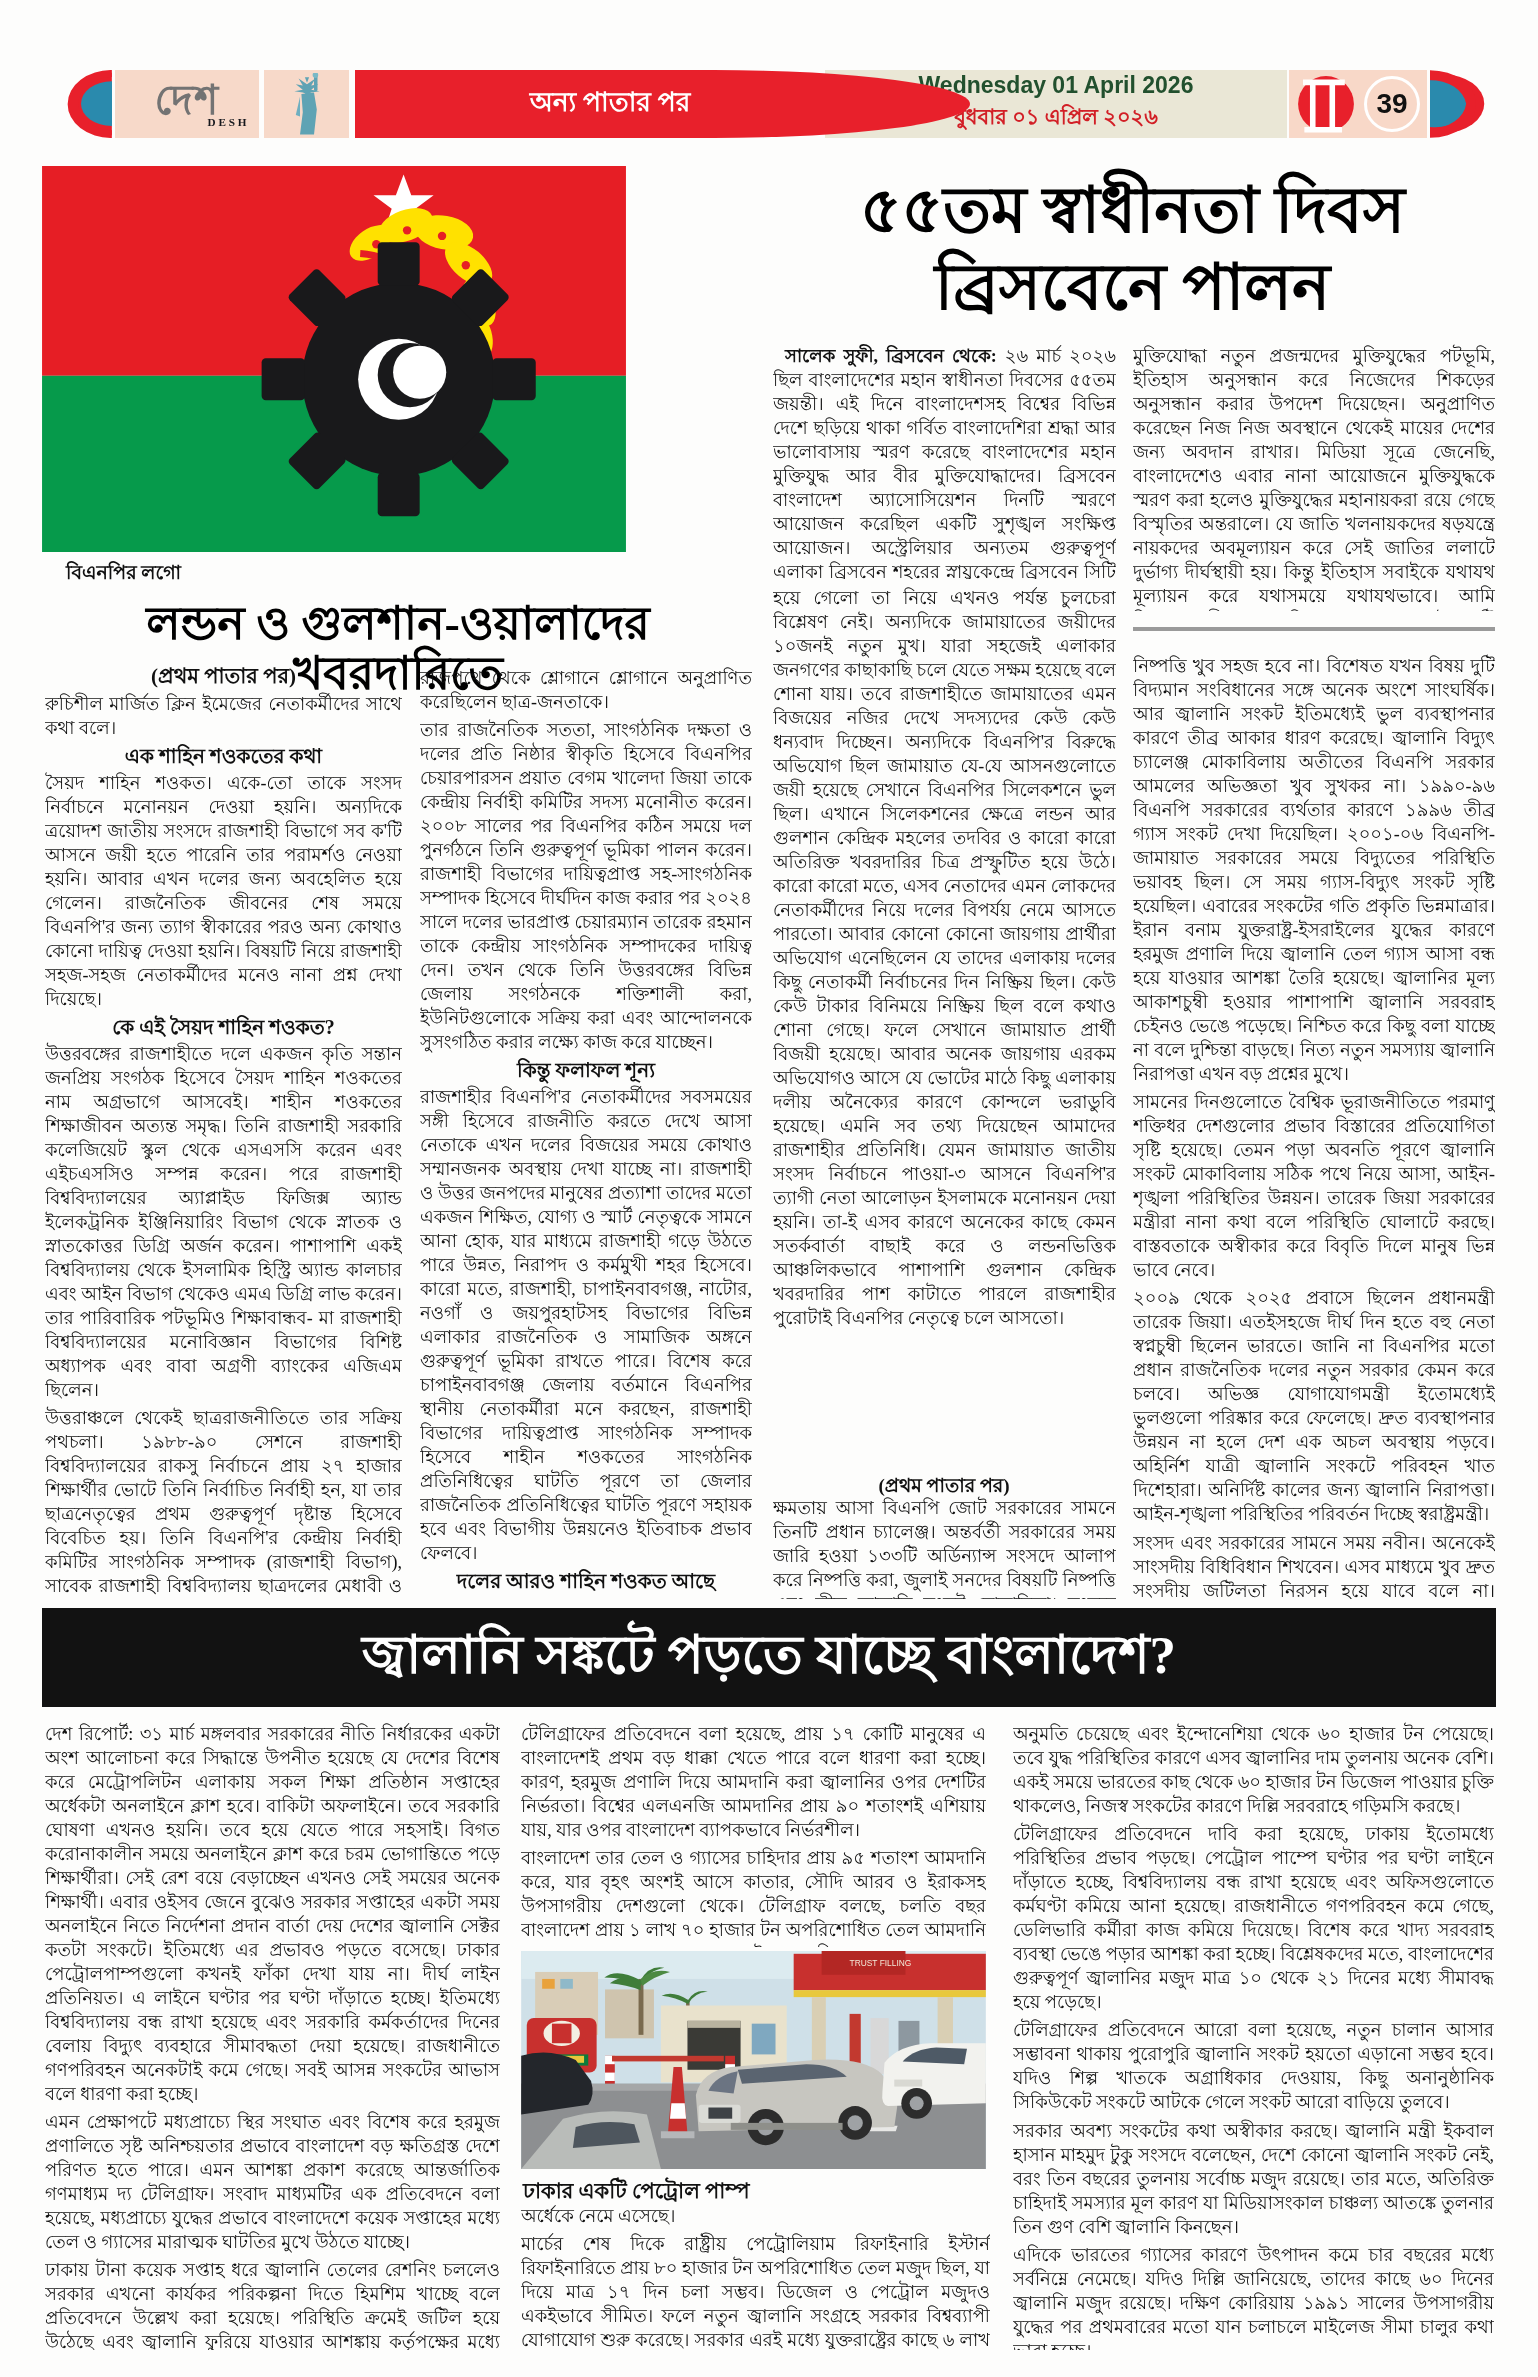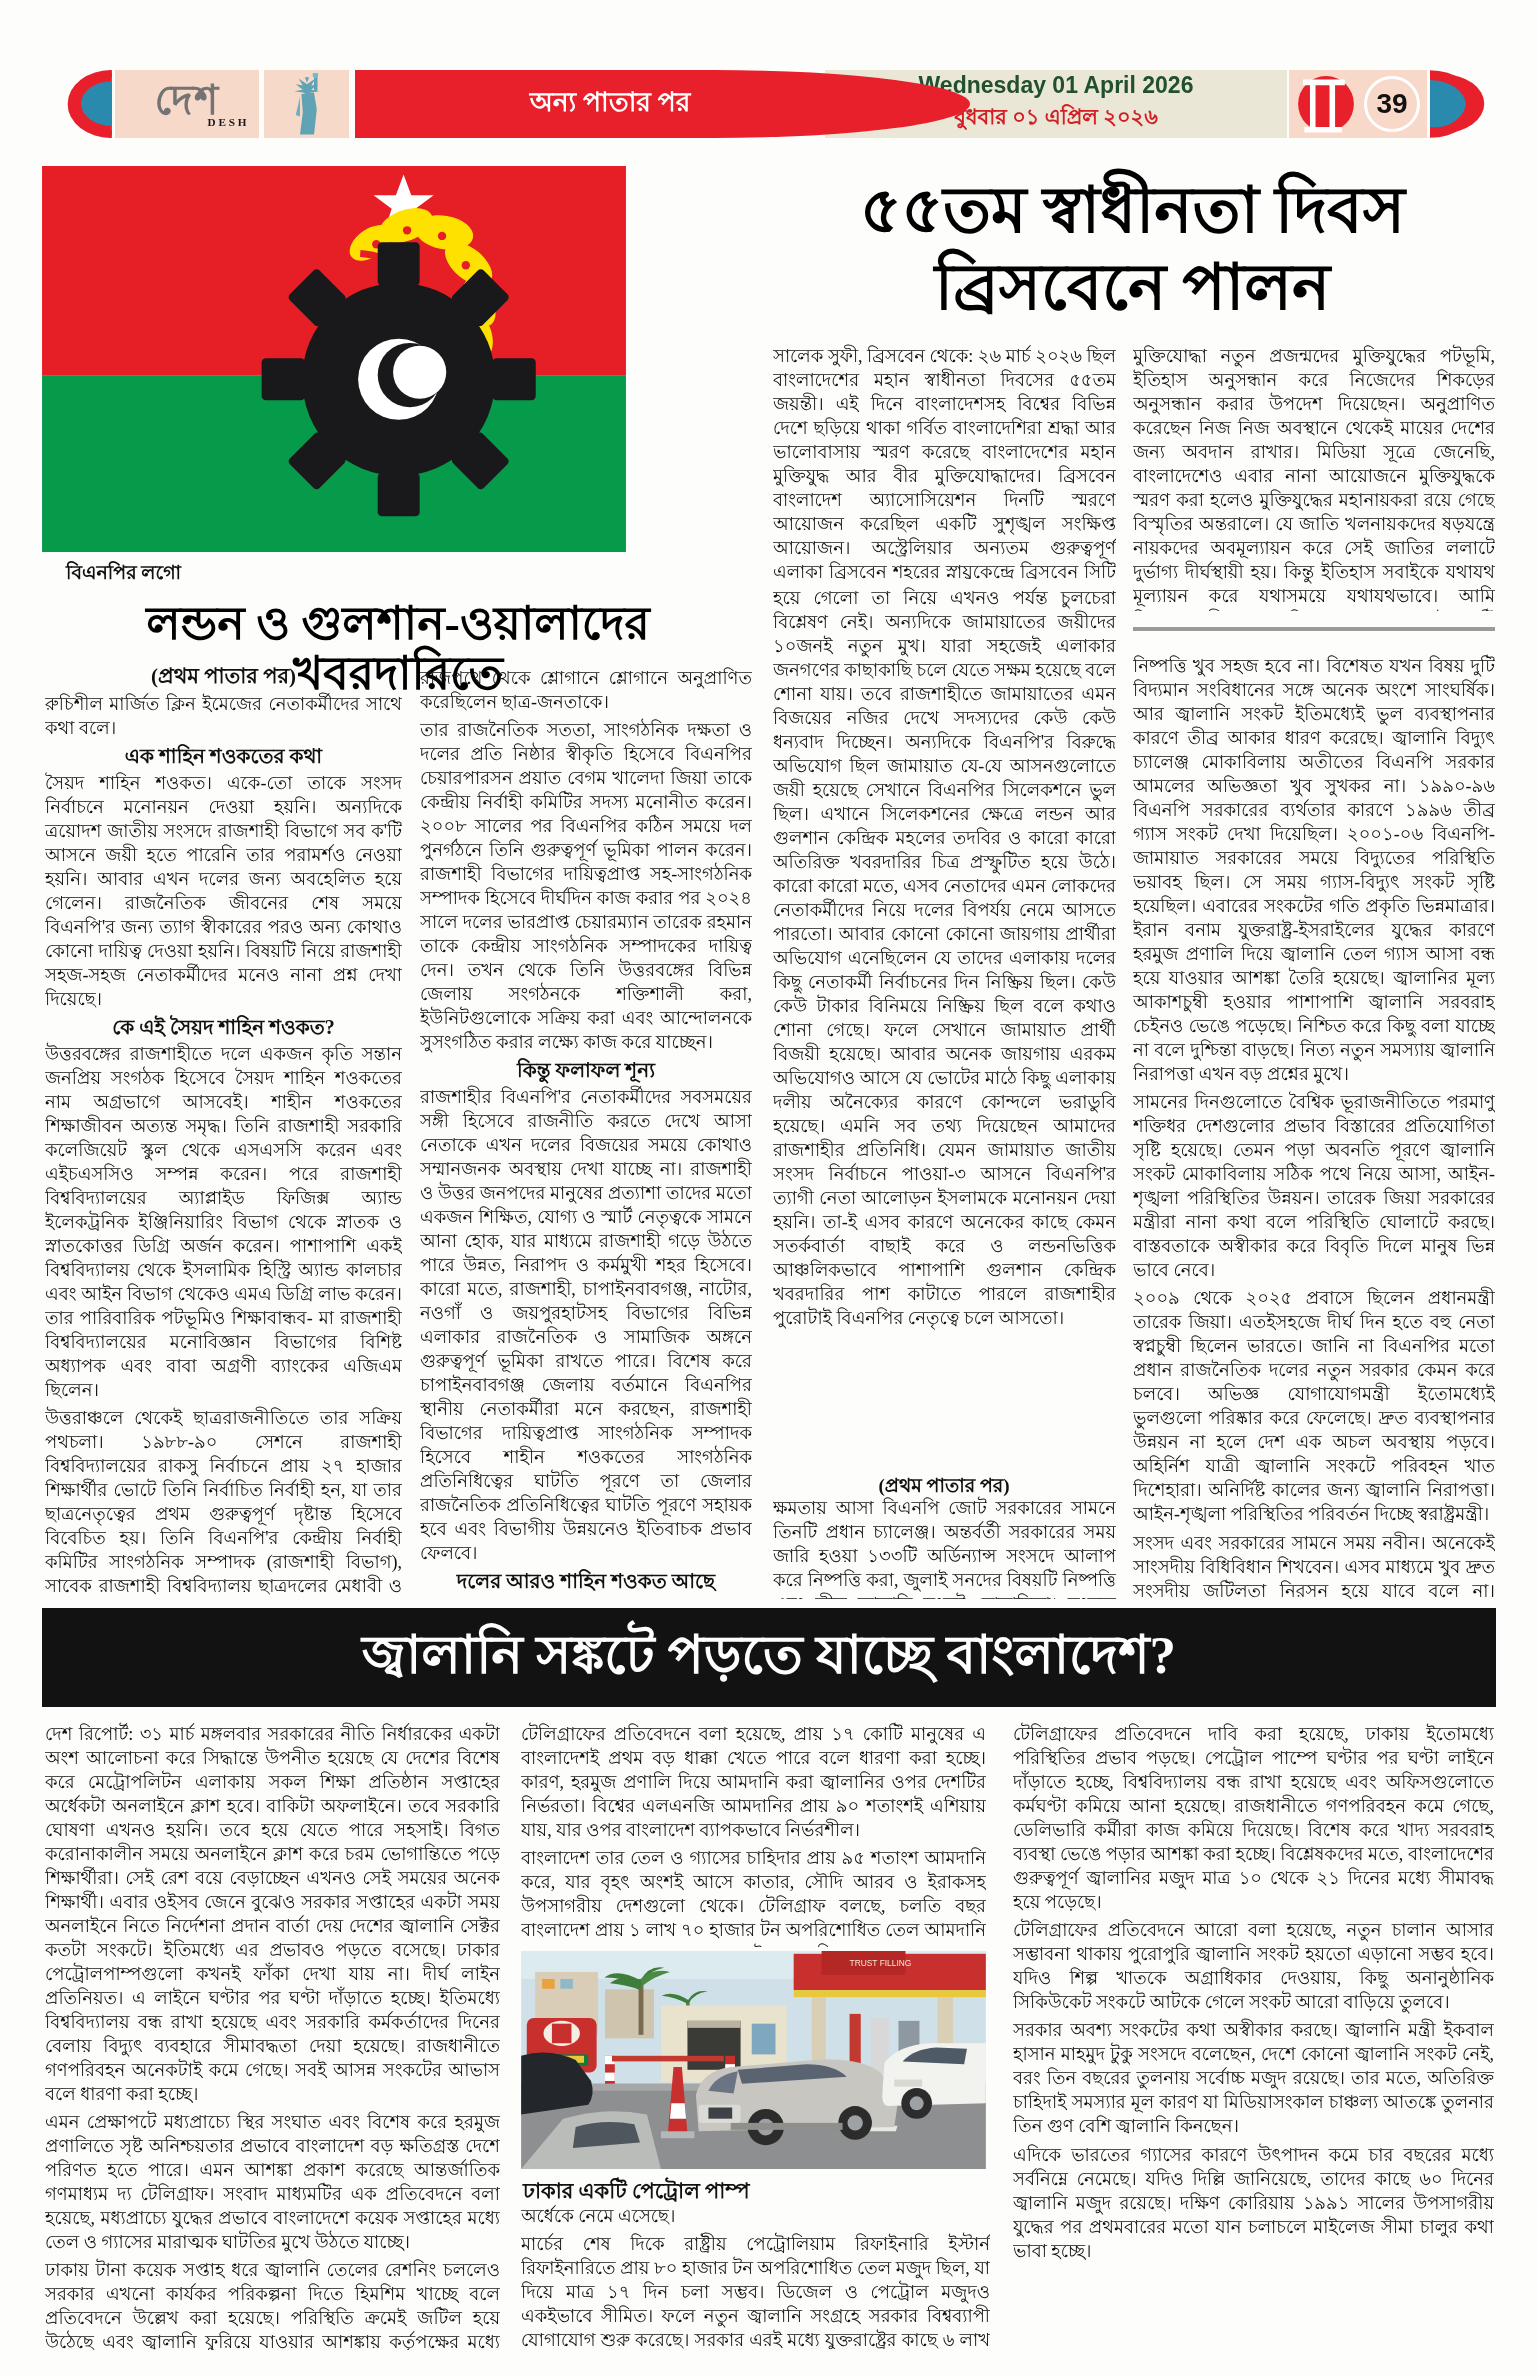--- a/index.html
+++ b/index.html
@@ -22,21 +22,21 @@
   .pageno-wrap{display:flex;align-items:center;justify-content:space-between;padding:0 7px;box-sizing:border-box;}
   .pageno-circle{width:50px;height:50px;border:3.5px solid #ffffff;border-radius:50%;background:transparent;
                  display:flex;align-items:center;justify-content:center;font-weight:900;font-size:28px;color:#111;
                  font-family:"Liberation Sans",sans-serif;}
   
   .headline{font-weight:900;color:#000000;text-align:center;line-height:1.08;}
   .cont-note{font-weight:700;text-align:center;font-size:21px;}
   .subhead{font-weight:700;text-align:center;font-size:20px;margin:2.8px 0;}
   .para{margin:0 0 4.2px 0;text-align:justify;}
   .txt{font-size:18px;line-height:24px;overflow:hidden;}
-  .byline{font-weight:400;}
+  .byline{font-weight:700;margin-left:12px;}
   .divider{background:#9a9a9a;}
   
   .black-banner{background:#121212;display:flex;align-items:center;justify-content:center;}
   .black-banner span{color:#ffffff;font-weight:900;font-size:53px;}
   .photo-caption{font-weight:700;font-size:21px;}
 </style>
 </head>
 <body>
 
 <div id="page">
@@ -199,20 +199,21 @@
       <p class="para">এমন প্রেক্ষাপটে মধ্যপ্রাচ্যে স্থির সংঘাত এবং বিশেষ করে হরমুজ প্রণালিতে সৃষ্ট অনিশ্চয়তার প্রভাবে বাংলাদেশ বড় ক্ষতিগ্রস্ত দেশে পরিণত হতে পারে। এমন আশঙ্কা প্রকাশ করেছে আন্তর্জাতিক গণমাধ্যম দ্য টেলিগ্রাফ। সংবাদ মাধ্যমটির এক প্রতিবেদনে বলা হয়েছে, মধ্যপ্রাচ্যে যুদ্ধের প্রভাবে বাংলাদেশে কয়েক সপ্তাহের মধ্যে তেল ও গ্যাসের মারাত্মক ঘাটতির মুখে উঠতে যাচ্ছে।</p>
       <p class="para">ঢাকায় টানা কয়েক সপ্তাহ ধরে জ্বালানি তেলের রেশনিং চললেও সরকার এখনো কার্যকর পরিকল্পনা দিতে হিমশিম খাচ্ছে বলে প্রতিবেদনে উল্লেখ করা হয়েছে। পরিস্থিতি ক্রমেই জটিল হয়ে উঠেছে এবং জ্বালানি ফুরিয়ে যাওয়ার আশঙ্কায় কর্তৃপক্ষের মধ্যে উদ্বেগ বাড়ছে।</p>
     </div>
 
   <div class="abs txt" style="left:521px;top:1722px;width:465px;height:225px;">
       <p class="para">টেলিগ্রাফের প্রতিবেদনে বলা হয়েছে, প্রায় ১৭ কোটি মানুষের এ বাংলাদেশই প্রথম বড় ধাক্কা খেতে পারে বলে ধারণা করা হচ্ছে। কারণ, হরমুজ প্রণালি দিয়ে আমদানি করা জ্বালানির ওপর দেশটির নির্ভরতা। বিশ্বের এলএনজি আমদানির প্রায় ৯০ শতাংশই এশিয়ায় যায়, যার ওপর বাংলাদেশ ব্যাপকভাবে নির্ভরশীল।</p>
       <p class="para">বাংলাদেশ তার তেল ও গ্যাসের চাহিদার প্রায় ৯৫ শতাংশ আমদানি করে, যার বৃহৎ অংশই আসে কাতার, সৌদি আরব ও ইরাকসহ উপসাগরীয় দেশগুলো থেকে। টেলিগ্রাফ বলছে, চলতি বছর বাংলাদেশ প্রায় ১ লাখ ৭০ হাজার টন অপরিশোধিত তেল আমদানি করেছে, যেখানে গত বছরের একই সময়ে ছিল ৩ লাখ ৩১ হাজার টন। অর্থাৎ আমদানি প্রায়</p>
     </div>
 
   <div class="abs txt" style="left:1013px;top:1722px;width:481px;height:628px;">
+      <p class="para">অনুমতি চেয়েছে এবং ইন্দোনেশিয়া থেকে ৬০ হাজার টন পেয়েছে। তবে যুদ্ধ পরিস্থিতির কারণে এসব জ্বালানির দাম তুলনায় অনেক বেশি। একই সময়ে ভারতের কাছ থেকে ৬০ হাজার টন ডিজেল পাওয়ার চুক্তি থাকলেও, নিজস্ব সংকটের কারণে দিল্লি সরবরাহে গড়িমসি করছে।</p>
       <p class="para">টেলিগ্রাফের প্রতিবেদনে দাবি করা হয়েছে, ঢাকায় ইতোমধ্যে পরিস্থিতির প্রভাব পড়ছে। পেট্রোল পাম্পে ঘণ্টার পর ঘণ্টা লাইনে দাঁড়াতে হচ্ছে, বিশ্ববিদ্যালয় বন্ধ রাখা হয়েছে এবং অফিসগুলোতে কর্মঘণ্টা কমিয়ে আনা হয়েছে। রাজধানীতে গণপরিবহন কমে গেছে, ডেলিভারি কর্মীরা কাজ কমিয়ে দিয়েছে। বিশেষ করে খাদ্য সরবরাহ ব্যবস্থা ভেঙে পড়ার আশঙ্কা করা হচ্ছে। বিশ্লেষকদের মতে, বাংলাদেশের গুরুত্বপূর্ণ জ্বালানির মজুদ মাত্র ১০ থেকে ২১ দিনের মধ্যে সীমাবদ্ধ হয়ে পড়েছে।</p>
       <p class="para">টেলিগ্রাফের প্রতিবেদনে আরো বলা হয়েছে, নতুন চালান আসার সম্ভাবনা থাকায় পুরোপুরি জ্বালানি সংকট হয়তো এড়ানো সম্ভব হবে। যদিও শিল্প খাতকে অগ্রাধিকার দেওয়ায়, কিছু অনানুষ্ঠানিক সিকিউকেট সংকটে আটকে গেলে সংকট আরো বাড়িয়ে তুলবে।</p>
       <p class="para">সরকার অবশ্য সংকটের কথা অস্বীকার করছে। জ্বালানি মন্ত্রী ইকবাল হাসান মাহমুদ টুকু সংসদে বলেছেন, দেশে কোনো জ্বালানি সংকট নেই, বরং তিন বছরের তুলনায় সর্বোচ্চ মজুদ রয়েছে। তার মতে, অতিরিক্ত চাহিদাই সমস্যার মূল কারণ যা মিডিয়াসংকাল চাঞ্চল্য আতঙ্কে তুলনার তিন গুণ বেশি জ্বালানি কিনছেন।</p>
       <p class="para">এদিকে ভারতের গ্যাসের কারণে উৎপাদন কমে চার বছরের মধ্যে সর্বনিম্নে নেমেছে। যদিও দিল্লি জানিয়েছে, তাদের কাছে ৬০ দিনের জ্বালানি মজুদ রয়েছে। দক্ষিণ কোরিয়ায় ১৯৯১ সালের উপসাগরীয় যুদ্ধের পর প্রথমবারের মতো যান চলাচলে মাইলেজ সীমা চালুর কথা ভাবা হচ্ছে।</p>
     </div>
 
   <div class="abs" style="left:521px;top:1951px;width:465px;height:218px;">
     <svg width="465" height="218" viewBox="0 0 665 312">
       <rect width="665" height="312" fill="#cfe0e8"></rect>
       <rect y="0" width="665" height="40" fill="#dcebf0"></rect>

